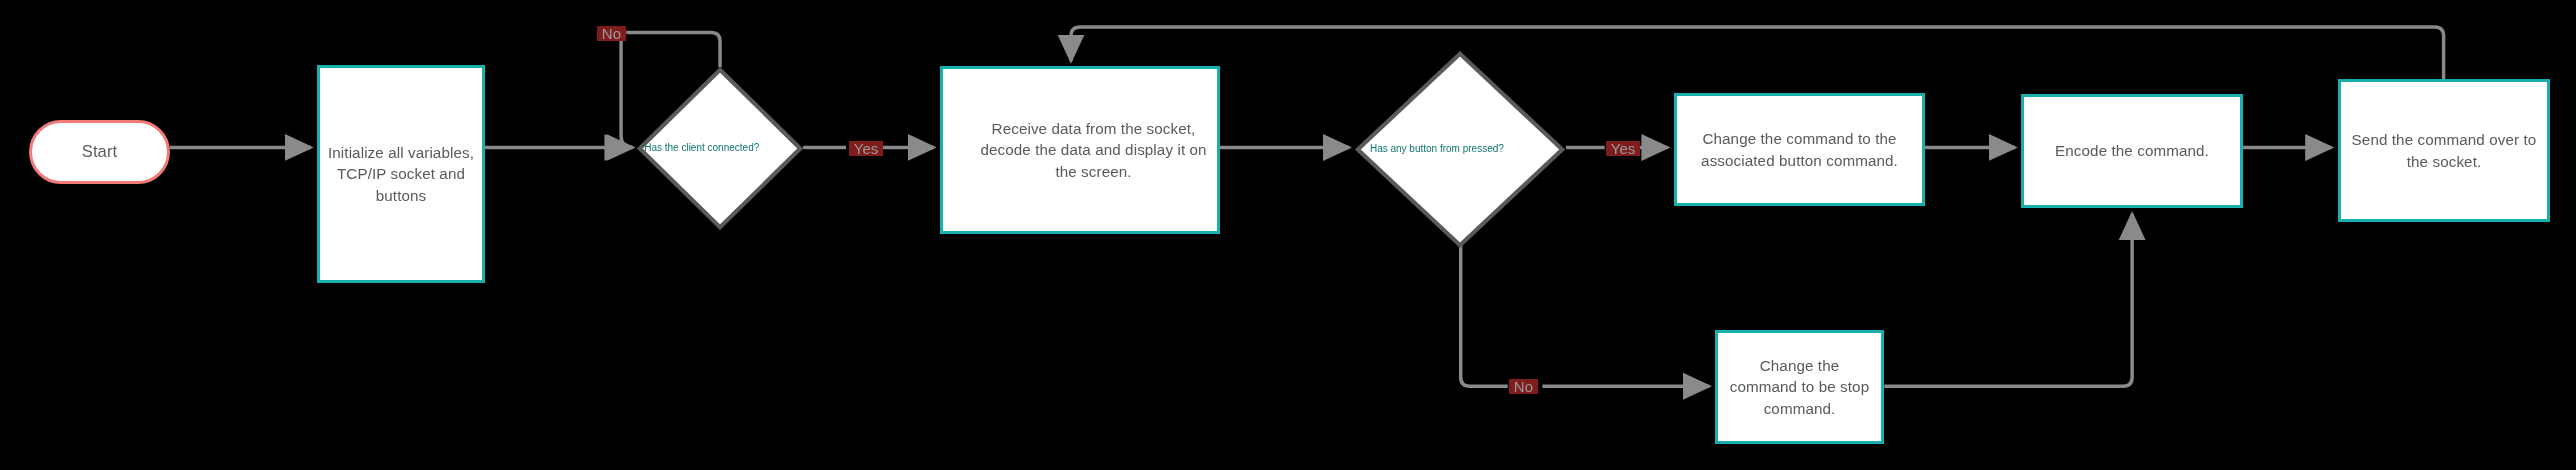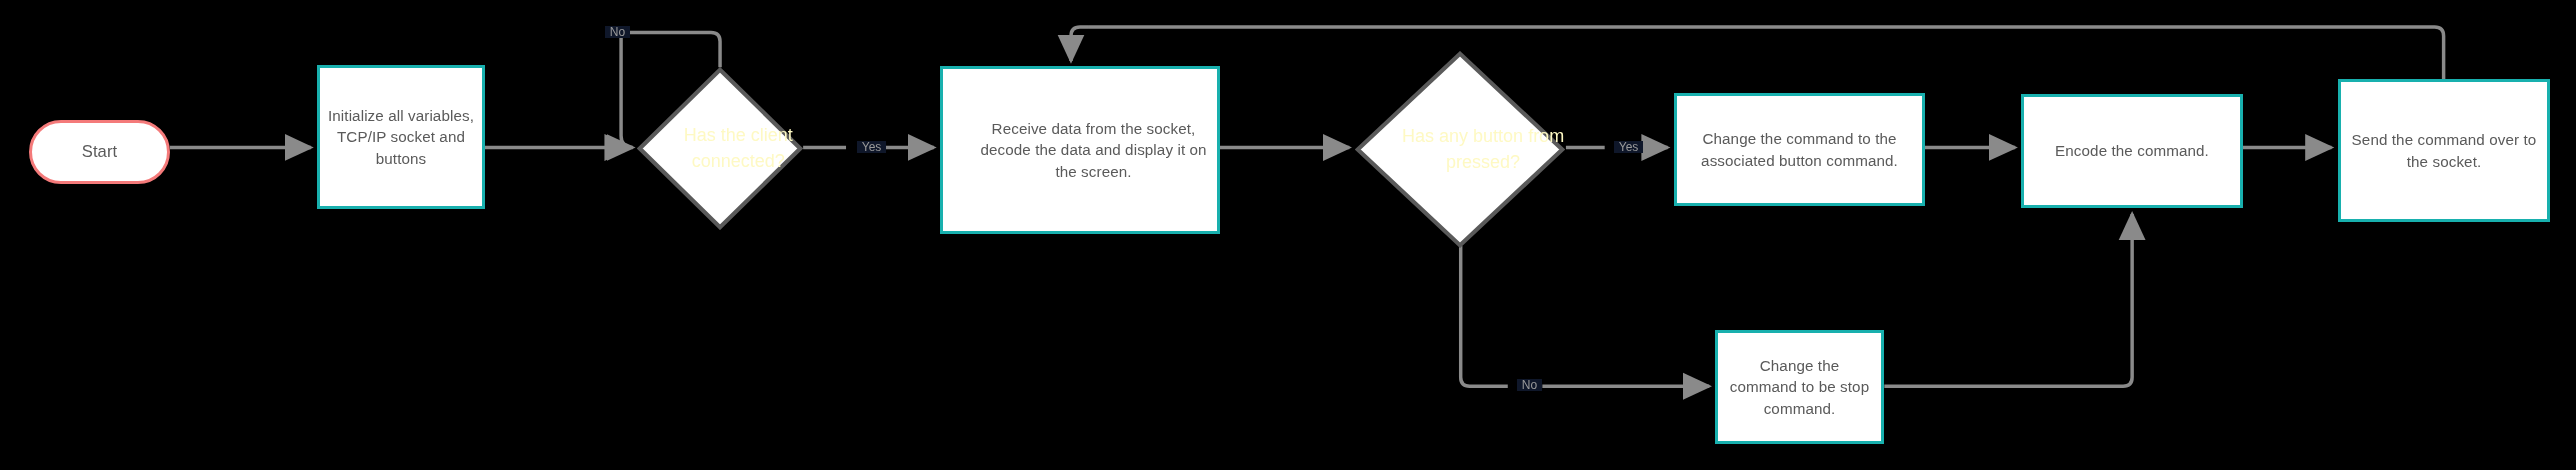--- a/index.html
+++ b/index.html
@@ -41,47 +41,46 @@
   }
   .terminator{
     border:3.5px solid #f47a7a;
     border-radius:692px;
     font-size:16.6px;
   }
   .diamond{
     position:absolute;
     display:flex;
     align-items:center;
-    justify-content:flex-end;
+    justify-content:flex-start;
     text-align:center;
-    color:#fef9c3;
-    font-size:18px;
+    color:#0f766e;
+    font-size:10px;
     line-height:1.42;
     background:transparent;
   }
   .diamond .dshape{
     position:absolute;
     left:0; top:0;
     width:100%;
     height:100%;
   }
   .diamond .dlabel{
     position:relative;
     z-index:2;
     width:78%;
   }
   .edge-label{
     position:absolute;
     color:#9a9a9a;
-    font-size:12px;
-    background:#0f172a;
+    font-size:15px;
+    background:#7f1d1d;
     padding:0 4.8px;
     white-space:nowrap;
     line-height:1;
-    margin-left:8px;
   }
   .nowrap{white-space:pre-line;}
 </style>
 </head>
 <body>
 
 <div id="stage">
 
   <svg id="wires" viewBox="0 0 3721 679">
     <defs>
@@ -118,21 +117,21 @@
 
       <path d="M3530,114 L3530,52 Q3530,39 3517,39 L1573,39"></path>
       <path d="M1573,39 L1560,39 Q1547,39 1547,52 L1547,88" marker-end="url(#arrow)"></path>
     </g>
   </svg>
 
   <div class="node terminator" style="left:29px; top:120px; width:141px; height:64px;">
     <span>Start</span>
   </div>
 
-  <div class="node proc" style="left:317px; top:65px; width:168px; height:144px;">
+  <div class="node proc" style="left:317px; top:65px; width:168px; height:218px;">
     <span class="nowrap">Initialize all variables, TCP/IP socket and buttons</span>
   </div>
 
   <div class="diamond" style="left:637px; top:67px; width:166px; height:163px;">
     <svg class="dshape" viewBox="0 0 240 236" preserveAspectRatio="none">
       <polygon points="120,4 236,118 120,232 4,118" fill="#ffffff" stroke="#5a5a5a" stroke-width="6" stroke-linejoin="miter"></polygon>
     </svg>
     <span class="dlabel">Has the client connected?</span>
   </div>
 

